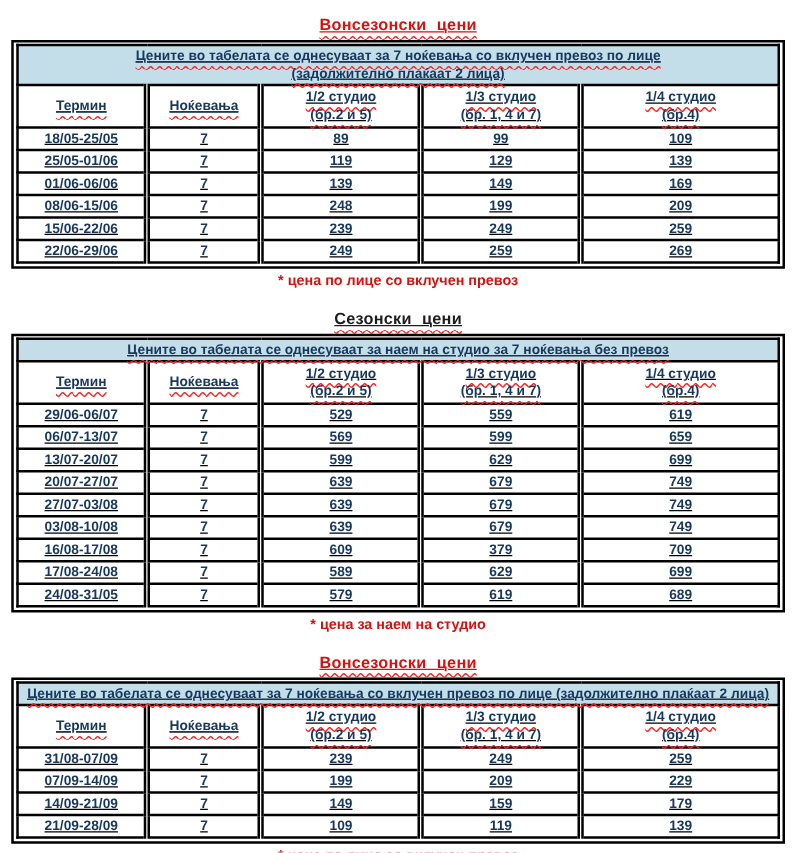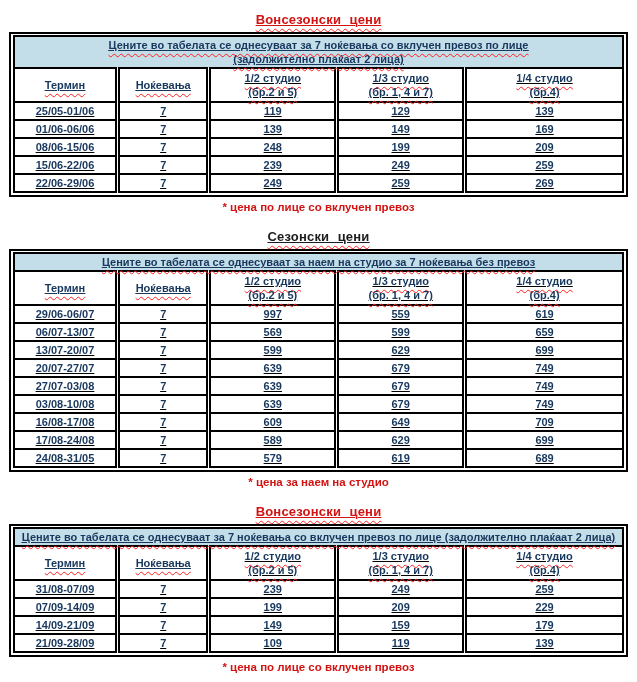--- a/index.html
+++ b/index.html
@@ -101,20 +101,27 @@
                 <div class="ch-l2"><span class="wv">(бр. 1, 4 и 7)</span></div>
               </th>
               <th>
                 <div class="ch-l1"><span class="wv">1/4 студио</span></div>
                 <div class="ch-l2"><span class="wv">(бр.4)</span></div>
               </th>
             </tr>
         </thead>
         <tbody class="rows">
             <tr>
+              <td>18/05-25/05</td>
+              <td>7</td>
+              <td>89</td>
+              <td>99</td>
+              <td>109</td>
+            </tr>
+            <tr>
               <td>25/05-01/06</td>
               <td>7</td>
               <td>119</td>
               <td>129</td>
               <td>139</td>
             </tr>
             <tr>
               <td>01/06-06/06</td>
               <td>7</td>
               <td>139</td>
@@ -186,21 +193,21 @@
               <th>
                 <div class="ch-l1"><span class="wv">1/4 студио</span></div>
                 <div class="ch-l2"><span class="wv">(бр.4)</span></div>
               </th>
             </tr>
         </thead>
         <tbody class="rows">
             <tr>
               <td>29/06-06/07</td>
               <td>7</td>
-              <td>997</td>
+              <td>529</td>
               <td>559</td>
               <td>619</td>
             </tr>
             <tr>
               <td>06/07-13/07</td>
               <td>7</td>
               <td>569</td>
               <td>599</td>
               <td>659</td>
             </tr>
@@ -229,21 +236,21 @@
               <td>03/08-10/08</td>
               <td>7</td>
               <td>639</td>
               <td>679</td>
               <td>749</td>
             </tr>
             <tr>
               <td>16/08-17/08</td>
               <td>7</td>
               <td>609</td>
-              <td>649</td>
+              <td>379</td>
               <td>709</td>
             </tr>
             <tr>
               <td>17/08-24/08</td>
               <td>7</td>
               <td>589</td>
               <td>629</td>
               <td>699</td>
             </tr>
             <tr>

